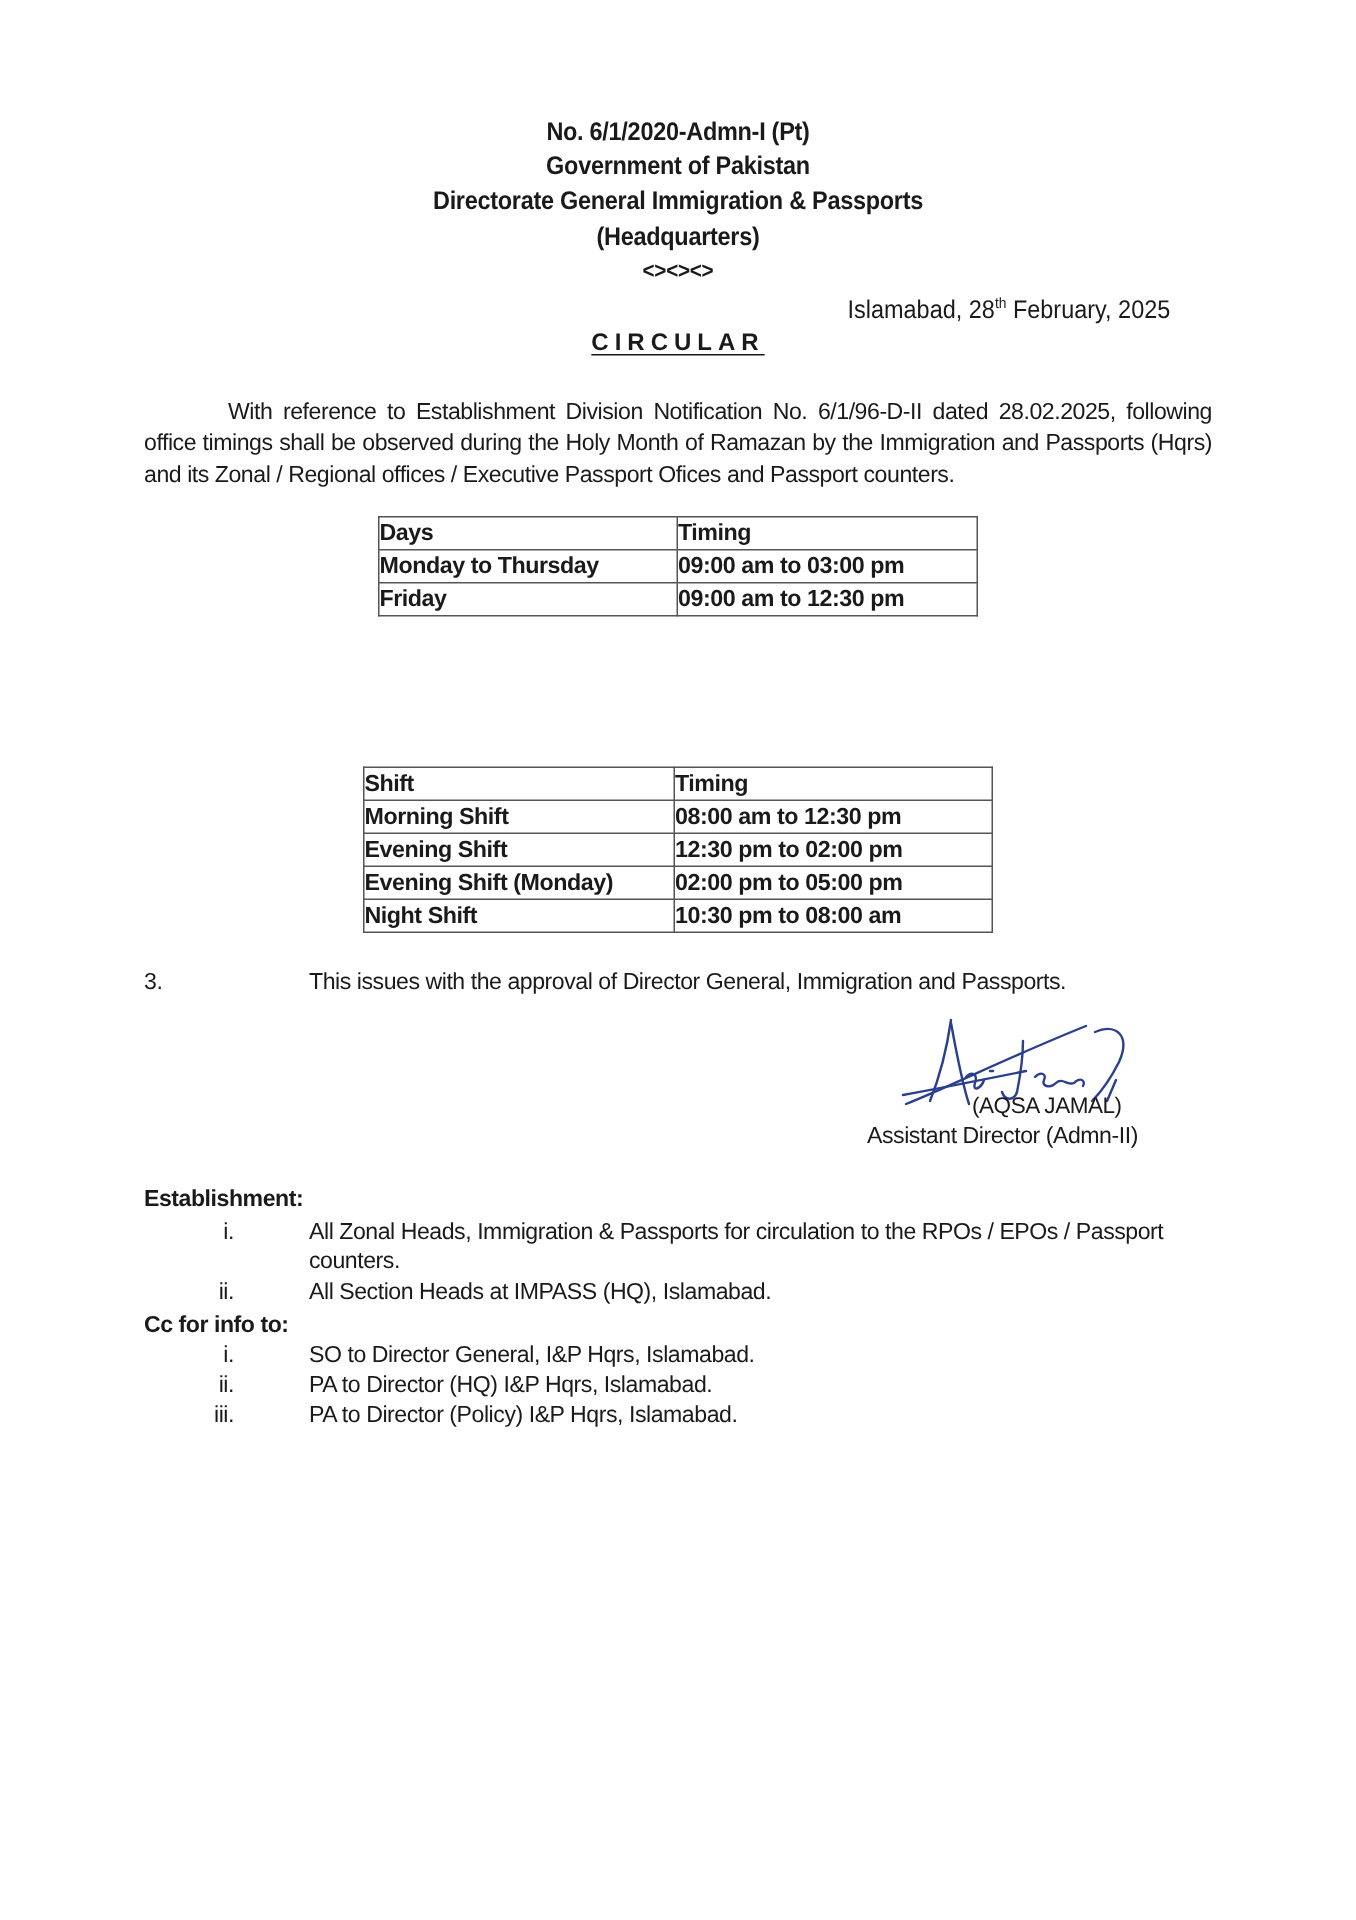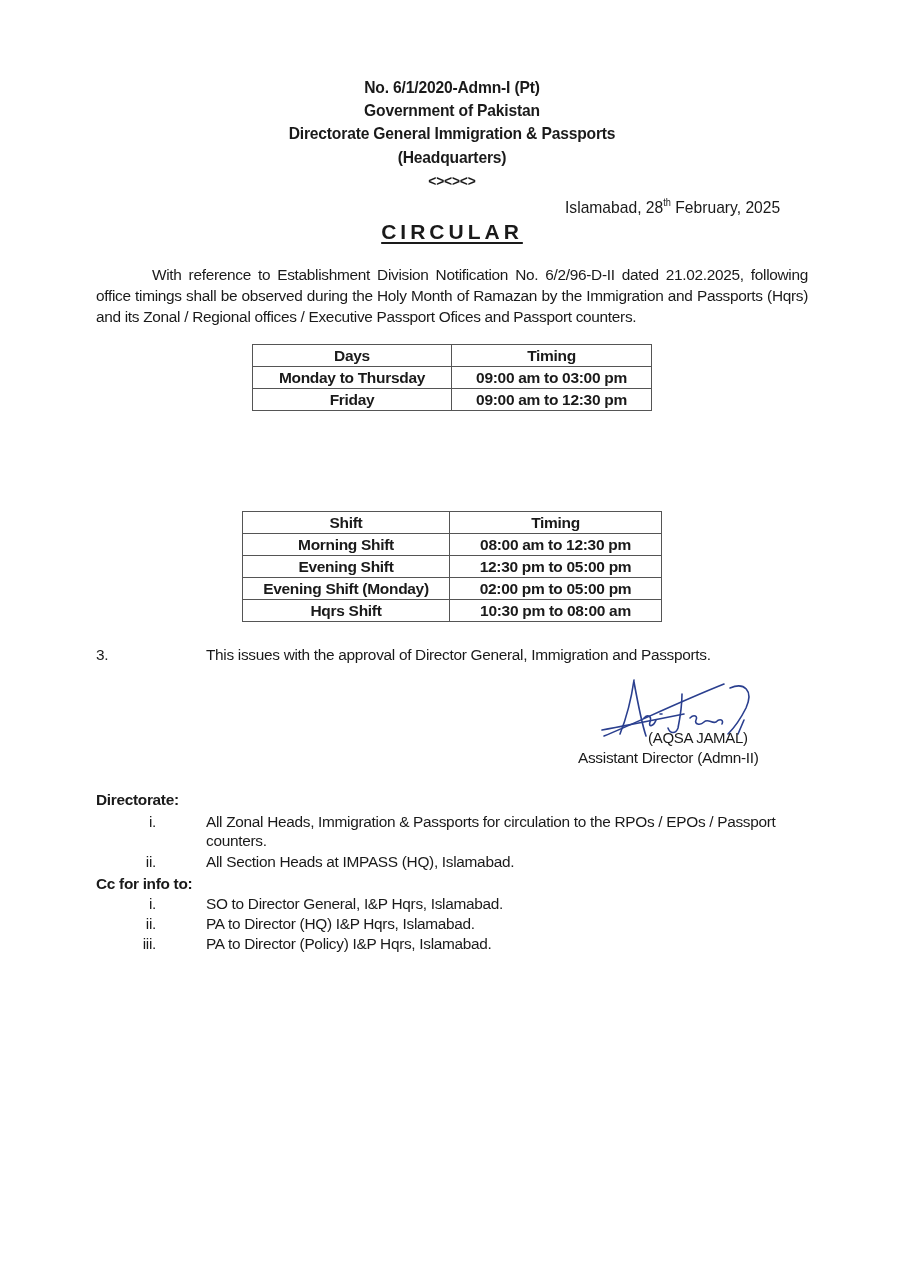--- a/index.html
+++ b/index.html
@@ -18,35 +18,35 @@
     .h3 { top: 124px; }
     .h4 { top: 148px; }
     .h5 { top: 172px; font-size: 15px; }
     .date {
       position: absolute; left: 565px; top: 197px; font-size: 17px;
       transform: scaleX(0.92); transform-origin: left; white-space: nowrap;
     }
     .date sup { font-size: 10px; }
     .circular {
       position: absolute; left: 0; width: 904px; top: 220px; text-align: center;
-      font-weight: bold; font-size: 21px; letter-spacing: 4px;
+      font-weight: bold; font-size: 16px; letter-spacing: 4px;
     }
     .circular span { text-decoration: underline; text-underline-offset: 3px; }
     .para {
       position: absolute; left: 96px; width: 712px; font-size: 15.4px; line-height: 21px;
       text-align: justify; text-align-last: left;
     }
     .p1 { top: 264px; text-indent: 56px; letter-spacing: -0.3px; }
     .p2 { top: 454px; letter-spacing: -0.45px; }
     .p2 .num { display: inline-block; width: 56px; }
     table.grid {
       position: absolute; border-collapse: collapse; font-weight: bold; font-size: 15.5px;
     }
     table.grid td {
-      border: 1.3px solid #555; text-align: center; padding: 0; height: 21px; line-height: 20px;
+      border: 1.3px solid #555; padding: 0; height: 21px; line-height: 20px;
       letter-spacing: -0.3px;
     }
     .t1 { left: 252px; top: 344px; width: 400px; }
     .t1 td.c1 { width: 198px; }
     .t2 { left: 242px; top: 511px; width: 420px; }
     .t2 td.c1 { width: 206px; }
     .p3 { position: absolute; top: 646px; font-size: 15.4px; letter-spacing: -0.3px; }
     .p3 .num { position: absolute; left: 96px; }
     .p3 .txt { position: absolute; left: 206px; white-space: nowrap; }
     .sig { position: absolute; left: 594px; top: 674px; width: 180px; height: 80px; }
@@ -82,21 +82,21 @@
   <div class="hdr h1">No. 6/1/2020-Admn-I (Pt)</div>
   <div class="hdr h2">Government of Pakistan</div>
   <div class="hdr h3">Directorate General Immigration &amp; Passports</div>
   <div class="hdr h4">(Headquarters)</div>
   <div class="hdr h5">&lt;&gt;&lt;&gt;&lt;&gt;</div>
 
   <div class="date"><span>Islamabad, 28</span><sup>th</sup><span> February, 2025</span></div>
 
   <div class="circular"><span>CIRCULAR</span></div>
 
-  <div class="para p1">With reference to Establishment Division Notification No. 6/2/96-D-II dated 21.02.2025, following office timings shall be observed during the Holy Month of Ramazan by the Immigration and Passports (Hqrs) and its Zonal / Regional offices / Executive Passport Ofices and Passport counters.</div>
+  <div class="para p1">With reference to Establishment Division Notification No. 6/1/96-D-II dated 28.02.2025, following office timings shall be observed during the Holy Month of Ramazan by the Immigration and Passports (Hqrs) and its Zonal / Regional offices / Executive Passport Ofices and Passport counters.</div>
 
   <table class="grid t1">
     <tbody>
         <tr>
       <td class="c1">Days</td>
       <td>Timing</td>
     </tr>
     <tr>
       <td class="c1">Monday to Thursday</td>
       <td>09:00 am to 03:00 pm</td>
@@ -114,28 +114,28 @@
         <tr>
       <td class="c1">Shift</td>
       <td>Timing</td>
     </tr>
     <tr>
       <td class="c1">Morning Shift</td>
       <td>08:00 am to 12:30 pm</td>
     </tr>
     <tr>
       <td class="c1">Evening Shift</td>
-      <td>12:30 pm to 05:00 pm</td>
+      <td>12:30 pm to 02:00 pm</td>
     </tr>
     <tr>
       <td class="c1">Evening Shift (Monday)</td>
       <td>02:00 pm to 05:00 pm</td>
     </tr>
     <tr>
-      <td class="c1">Hqrs Shift</td>
+      <td class="c1">Night Shift</td>
       <td>10:30 pm to 08:00 am</td>
     </tr>
   </tbody>
     </table>
 
   <div class="p3">
     <span class="num">3.</span>
     <span class="txt">This issues with the approval of Director General, Immigration and Passports.</span>
   </div>
 
@@ -148,21 +148,21 @@
     <path d="M66 40 l2 0"></path>
     <path d="M88 20 C88 30, 86 44, 84 54 C82 60, 76 60, 74 54"></path>
     <path d="M96 44 C100 40, 104 42, 102 46 C100 50, 106 52, 110 48 C114 44, 118 50, 122 48 C126 44, 130 46, 128 50"></path>
     <path d="M136 14 C150 8, 160 16, 152 34 C146 46, 140 54, 134 60"></path>
     <path d="M150 46 l-6 14"></path>
   </svg>
 
   <div class="signame">(AQSA JAMAL)</div>
   <div class="sigtitle">Assistant Director (Admn-II)</div>
 
-  <div class="sec-h dist-h">Directorate:</div>
+  <div class="sec-h dist-h">Establishment:</div>
   <div class="li d1">
     <span class="roman">i.</span>
     <span class="txt">All Zonal Heads, Immigration &amp; Passports for circulation to the RPOs / EPOs / Passport counters.</span>
   </div>
   <div class="li d2">
     <span class="roman">ii.</span>
     <span class="txt">All Section Heads at IMPASS (HQ), Islamabad.</span>
   </div>
 
   <div class="sec-h cc-h">Cc for info to:</div>

